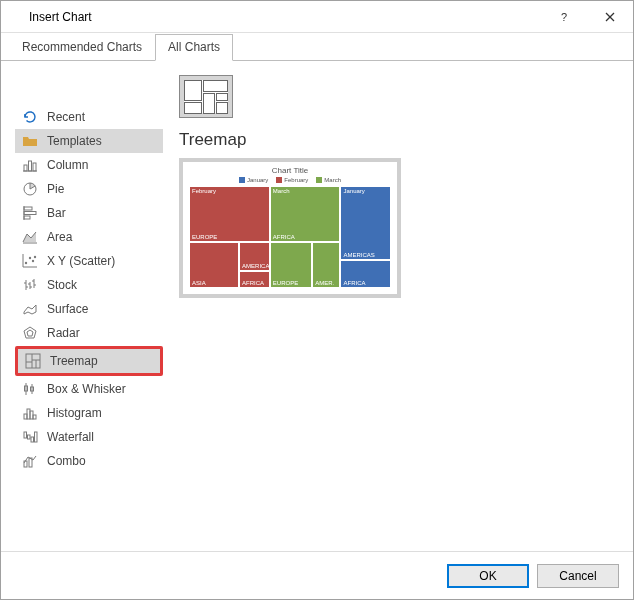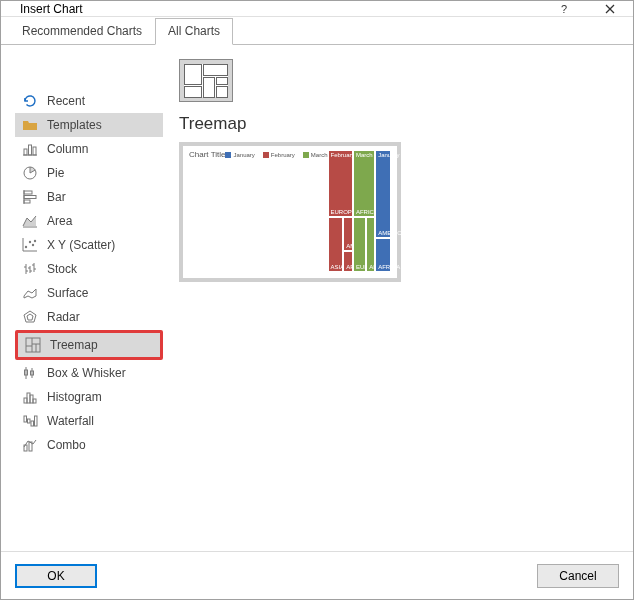--- a/index.html
+++ b/index.html
@@ -8,22 +8,22 @@
   .dialog {
     width: 634px; height: 600px;
     border: 1px solid #a0a0a0;
     background: #fff;
     display: flex; flex-direction: column;
     box-shadow: 1px 1px 2px rgba(0,0,0,.12);
   }
 
   
   .titlebar {
-    height: 16px; display: flex; align-items: center;
-    padding: 0 0 0 19px; border-bottom: 1px solid #e0e0e0;
+    height: 32px; display: flex; align-items: center;
+    padding: 0 0 0 28px; border-bottom: 1px solid #e0e0e0;
   }
   .titlebar .title { font-size: 12px; color: #000; flex: 1; }
   .titlebar .winbtn {
     width: 46px; height: 32px; display: flex; align-items: center; justify-content: center;
     color: #333; font-family: inherit;
   }
   .titlebar .winbtn svg { width: 10px; height: 10px; }
 
   
   .tabrow {
@@ -86,35 +86,35 @@
   }
   .typeicon .mini div { border:1px solid #666; }
   .mini .a{grid-column:1;grid-row:1/3;} .mini .b{grid-column:2/4;grid-row:1;}
   .mini .c{grid-column:2;grid-row:2/4;} .mini .d{grid-column:3;grid-row:2;}
   .mini .e{grid-column:1;grid-row:3;} .mini .f{grid-column:3;grid-row:3;}
 
   .charttype-title { font-size: 17px; color:#333; margin-bottom:8px; font-weight:400; }
 
   .preview {
     width: 222px; height: 140px; border: 4px solid #cfcfcf; background:#fff;
-    padding: 4px 6px 6px 6px; display:flex; flex-direction:row;
+    padding: 4px 6px 6px 6px; display:flex; flex-direction:column;
   }
   .preview-title { font-size: 8px; color:#555; text-align:center; }
   .preview-legend { display:flex; gap:8px; justify-content:center; font-size:6px; color:#555; margin:2px 0 3px; }
   .preview-legend .sw{width:6px;height:6px;display:inline-block;margin-right:2px;vertical-align:middle;}
   .tm { flex:1; display:flex; font-size:6px; color:#fff; }
   .tm-col{display:flex;flex-direction:column;}
   .tm-cell{position:relative;}
   .tm-cell .month{position:absolute;top:1px;left:2px;}
   .tm-cell .reg{position:absolute;bottom:1px;left:2px;}
 
   
   .footer {
     height: 48px; border-top: 1px solid #ddd;
-    display:flex; justify-content:space-between; align-items:center;
+    display:flex; justify-content:flex-end; align-items:center;
     gap: 8px; padding: 0 14px;
   }
   .btn {
     width: 82px; height: 24px; font-size: 12px;
     background:#e9e9e9; border:1px solid #adadad; text-align:center;
     line-height:22px;
   }
   .btn.primary { border:1px solid #0078d7; box-shadow: inset 0 0 0 1px #0078d7; }
 </style>
 </head>

